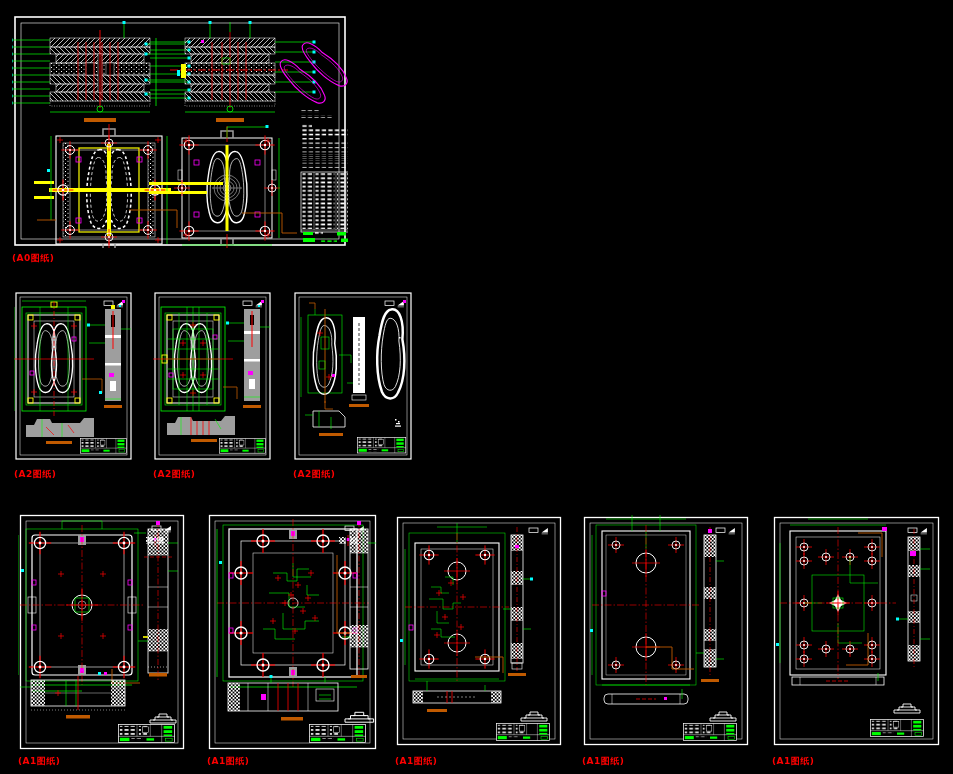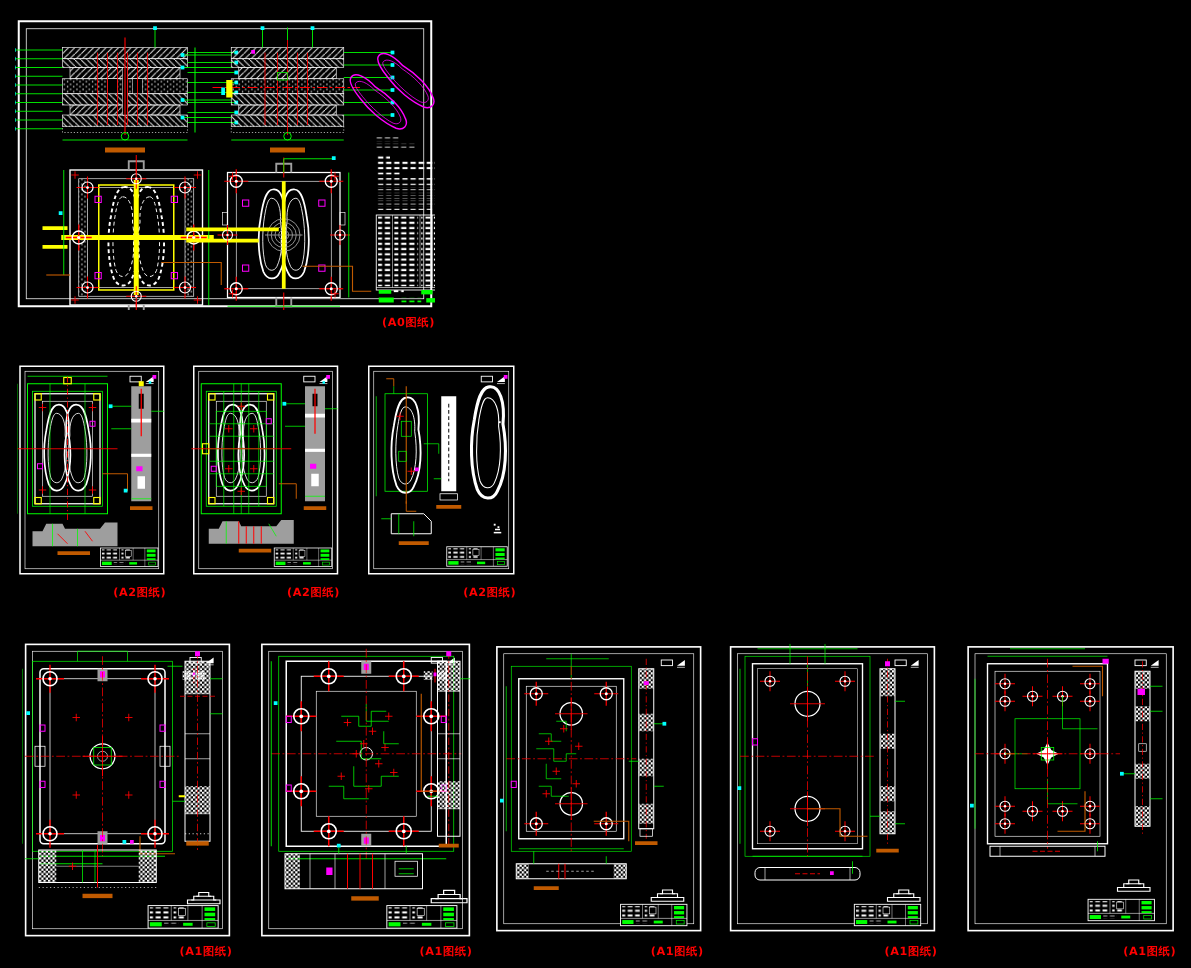--- a/index.html
+++ b/index.html
@@ -1,20 +1,20 @@
 <!DOCTYPE html>
 <html><head>
 <meta charset="utf-8">
 <style>
   html,body{margin:0;padding:0;background:#000;}
   .canvas{position:relative;width:953px;height:774px;background:#000;overflow:hidden;
           font-family:"DejaVu Sans",sans-serif;}
   .sheet{position:absolute;margin:0;}
   .sheet svg{display:block;background:#000;}
-  .lbl{width:100%;text-align:right;color:#f00;font:bold 9px "DejaVu Sans",sans-serif;
+  .lbl{width:100%;text-align:left;color:#f00;font:bold 9px "DejaVu Sans",sans-serif;
        white-space:nowrap;letter-spacing:0.5px;}
   .g1{margin-top:4px}.g2{margin-top:7px}.g3{margin-top:8px}
 </style>
 </head>
 <body>
 
 <div class="canvas">
 
 <svg width="0" height="0" style="position:absolute" aria-hidden="true">
 <defs>

